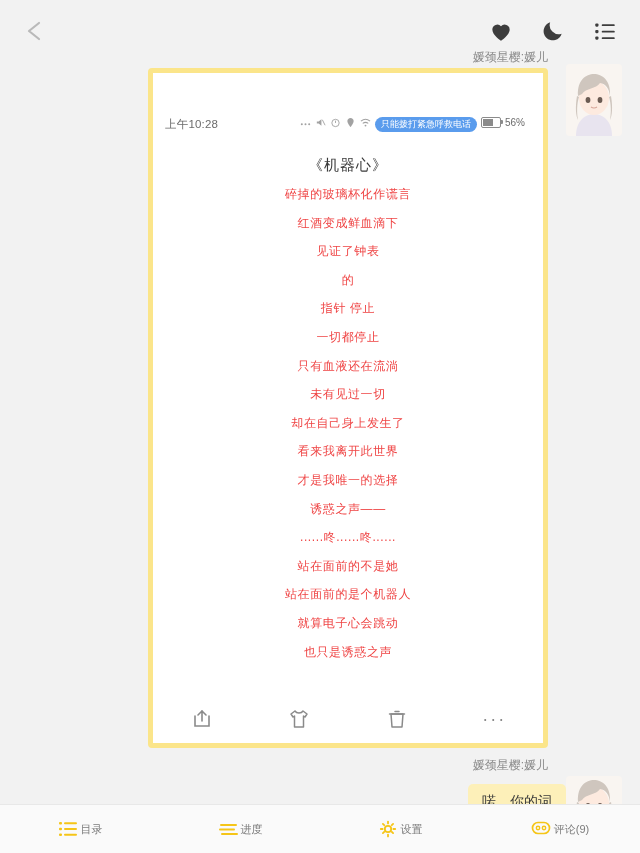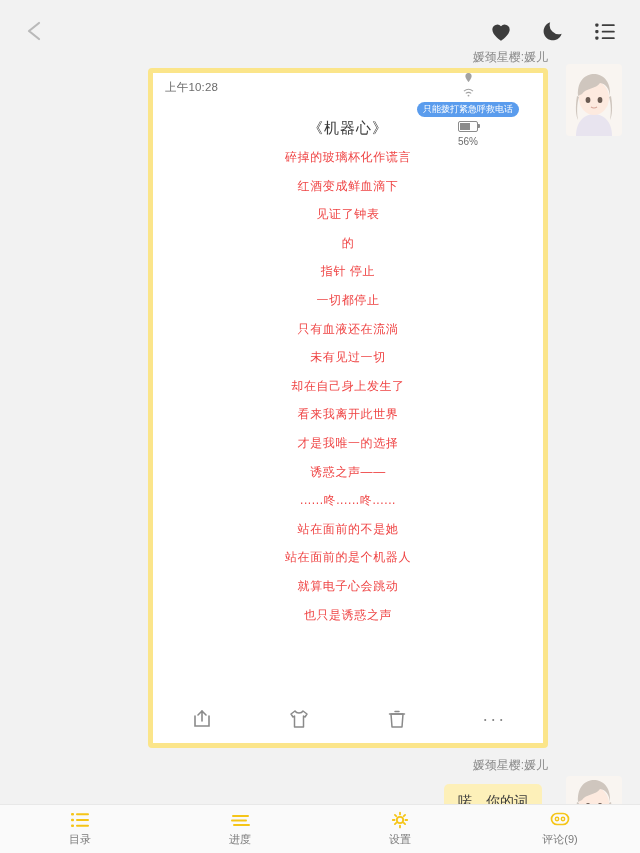--- a/index.html
+++ b/index.html
@@ -84,32 +84,32 @@
     border: 5px solid #fbe58a;
     border-radius: 4px;
     box-sizing: border-box;
     overflow: hidden;
   }
   .status-bar {
     height: 28px;
     display: flex;
     align-items: center;
     justify-content: space-between;
-    padding: 0 24px 0 12px;
+    padding: 0 18px 0 12px;
     box-sizing: border-box;
     font-size: 11px;
     color: #6c6c6c;
+    margin-top: 37px;
   }
   .status-left { font-size: 11.5px; letter-spacing: .2px; }
   .status-right {
     display: flex;
-    align-items: center;
+    align-items: flex-start;
     gap: 4px;
     font-size: 10px;
-    flex-direction: column;
   }
   .emergency-pill {
     background: #5a9ced;
     color: #fff;
     font-size: 9px;
     border-radius: 8px;
     padding: 1px 6px;
     white-space: nowrap;
     display: inline-block;
     line-height: 13px;
@@ -217,21 +217,21 @@
     right: 18px;
     width: 56px;
     height: 58px;
     border-radius: 4px;
     overflow: hidden;
     background: #f7f3ef;
   }
   .bubble {
     position: absolute;
     top: 28px;
-    right: 98px;
+    right: 74px;
     background: #fdf0b9;
     border-radius: 5px;
     padding: 9px 14px;
     font-size: 14px;
     color: #3b3b3b;
     white-space: nowrap;
   }
 
   
   .bottomnav {
@@ -241,21 +241,21 @@
     width: 640px;
     height: 48px;
     background: #fafafa;
     border-top: 1px solid #e8e8e8;
     display: flex;
     align-items: center;
   }
   .nav-item {
     flex: 1;
     display: flex;
-    flex-direction: column;
+    flex-direction: row;
     align-items: center;
     justify-content: center;
     gap: 3px;
     cursor: pointer;
   }
   .nav-label {
     font-size: 11px;
     color: #7c7c7c;
   }
   .nav-ico { width: 20px; height: 18px; display: block; }

